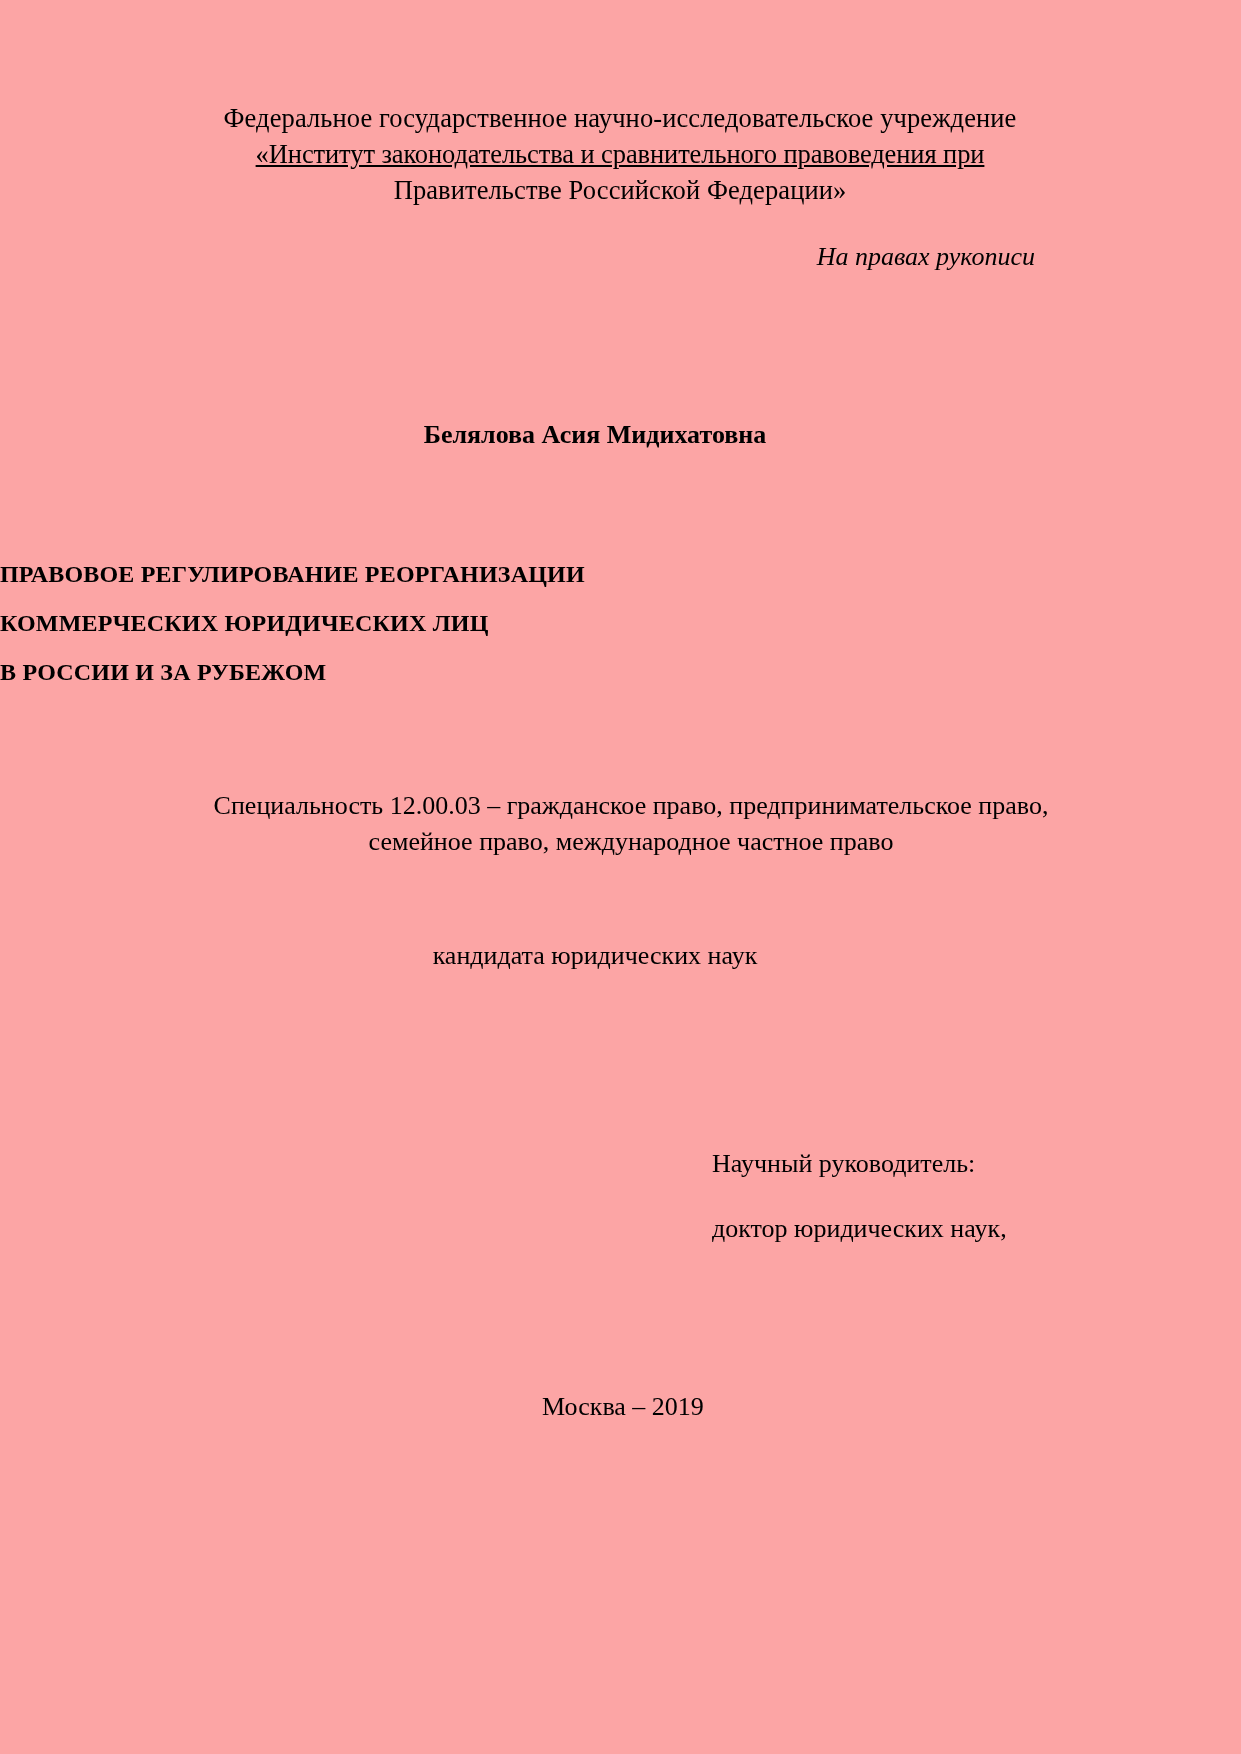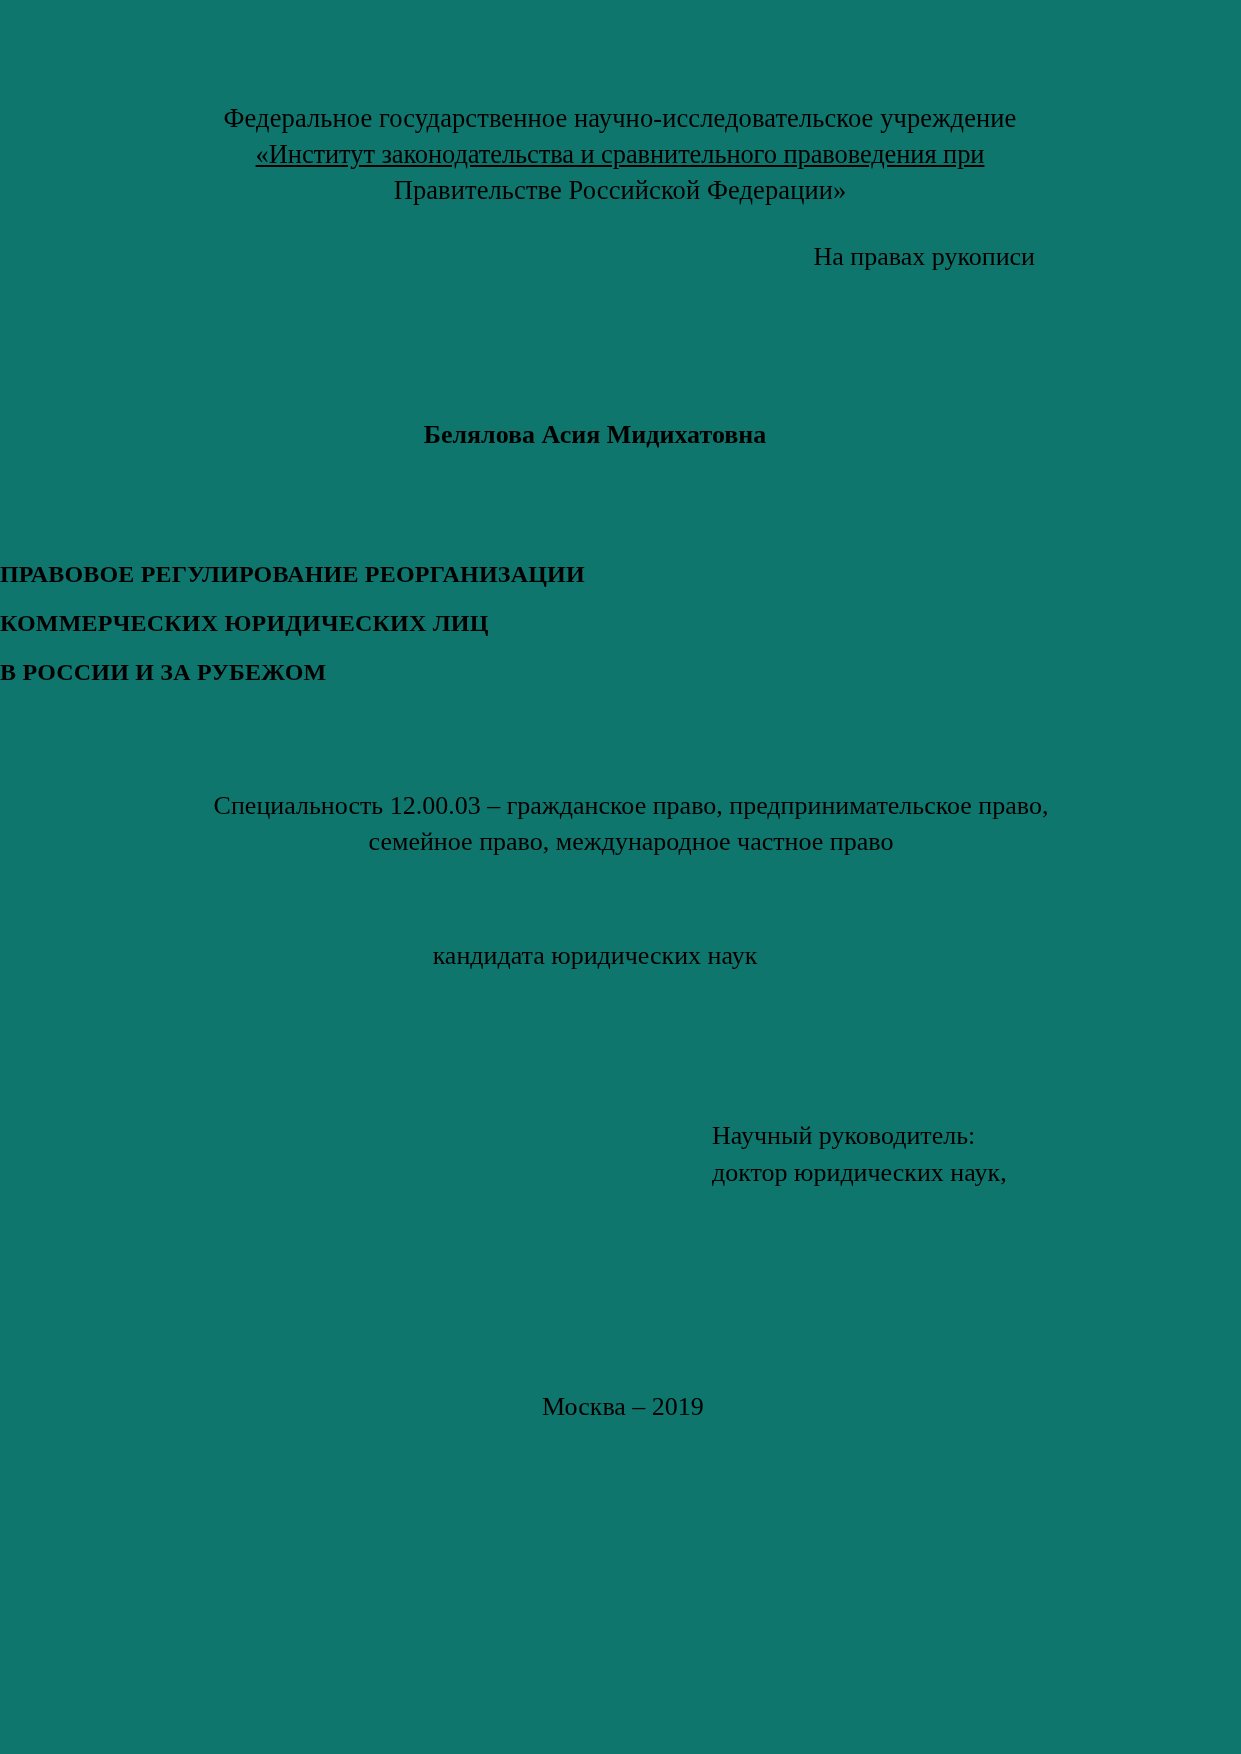--- a/index.html
+++ b/index.html
@@ -10,21 +10,21 @@
   }
   body {
     font-family: "Liberation Serif", "DejaVu Serif", serif;
     color: #000000;
   }
   .page {
     position: relative;
     width: 1241px;
     height: 1754px;
     margin: 0 auto;
-    background: #0f766e;
+    background: #fca5a5;
     overflow: hidden;
     box-sizing: border-box;
   }
 
   
   .institution {
     position: absolute;
     left: 186px;
     top: 100px;
     width: 868px;
@@ -37,20 +37,21 @@
   .institution .line.l2 { letter-spacing: -0.1px; text-decoration: underline; }
 
   
   .manuscript-note {
     position: absolute;
     left: 0;
     top: 240px;
     width: 1035px;
     text-align: right;
     font-size: 26px;
+    font-style: italic;
     line-height: 34px;
   }
 
   
   .author {
     position: absolute;
     left: 0;
     top: 418px;
     width: 1190px;
     text-align: center;
@@ -101,21 +102,21 @@
   
   .supervisor {
     position: absolute;
     left: 712px;
     top: 1117px;
     width: 420px;
     text-align: left;
     font-size: 26px;
     line-height: 37px;
   }
-  .supervisor .line { display: block; white-space: nowrap; }
+  .supervisor .line { display: block; white-space: nowrap; margin-top: 28px; }
 
   
   .footer {
     position: absolute;
     left: 0;
     top: 1390px;
     width: 1190px;
     text-align: center;
     font-size: 26px;
     line-height: 34px;

